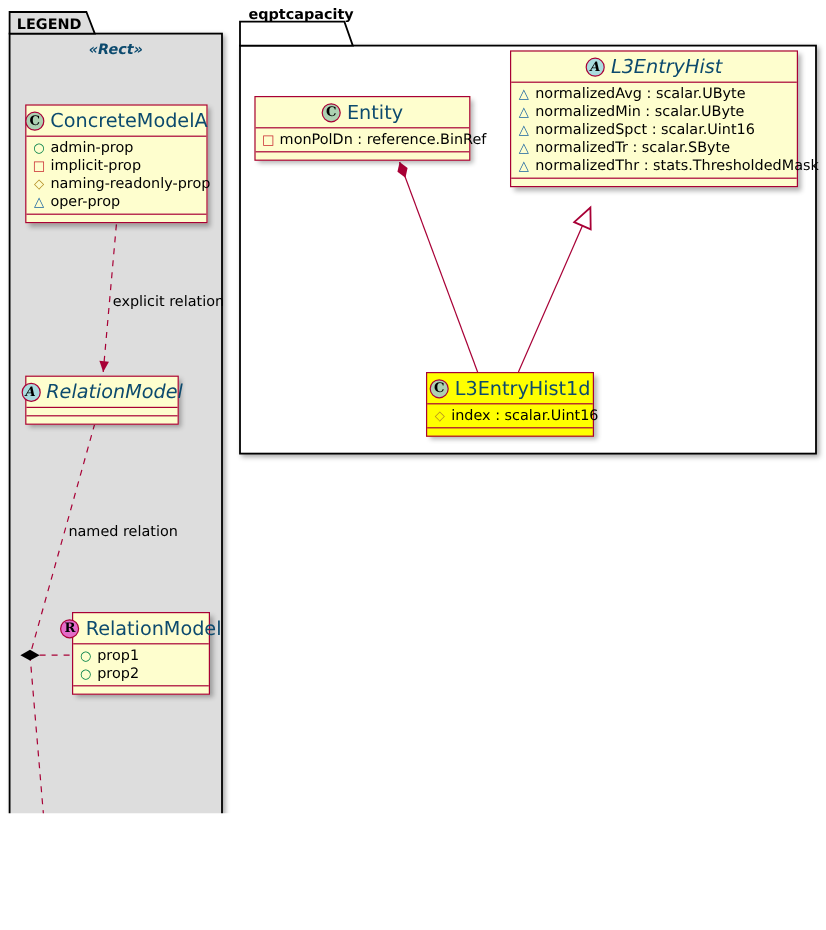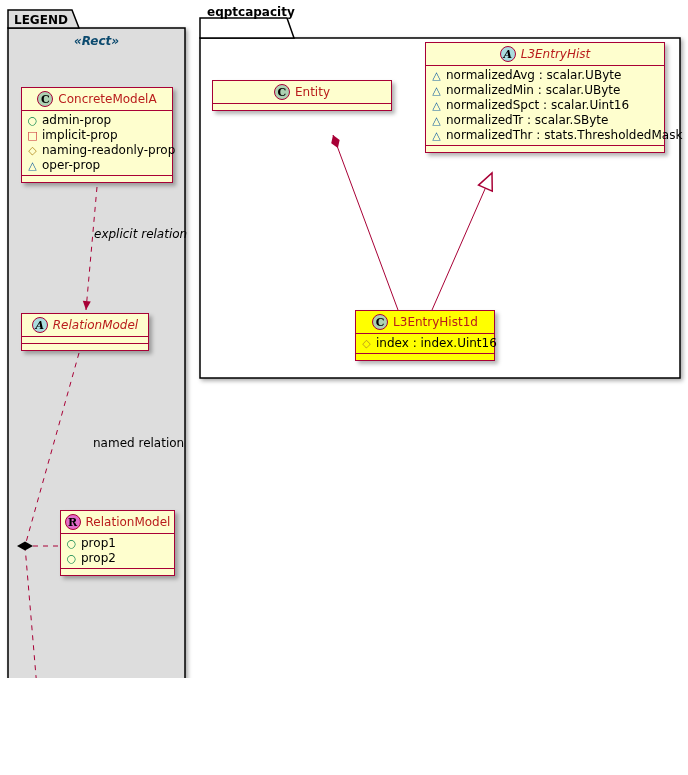--- a/index.html
+++ b/index.html
@@ -18,21 +18,21 @@
 
   .pkg-title{position:absolute;z-index:2;font-size:12px;font-weight:bold;color:#000;white-space:nowrap;}
   .stereotype{position:absolute;z-index:2;font-size:12px;font-weight:bold;font-style:italic;color:#0c4a6e;text-align:center;}
   .edge-label{position:absolute;z-index:2;font-size:12px;color:#000;white-space:nowrap;}
 
   .uml-class{position:absolute;z-index:2;box-sizing:border-box;background:#FEFECE;
     border:1.5px solid #A80036;box-shadow:3px 3px 4px rgba(0,0,0,0.3);}
   .uml-class.highlight{background:#FFFF00;}
 
   .cls-header{display:flex;align-items:center;justify-content:center;gap:5px;padding:3px 6px;}
-  .cls-name{font-size:12px;color:#b91c1c;white-space:nowrap;}
+  .cls-name{font-size:16px;color:#0c4a6e;white-space:nowrap;}
   .cls-name.abstract{font-style:italic;}
 
   .sphere{display:inline-flex;align-items:center;justify-content:center;flex:0 0 auto;
     width:16px;height:16px;border-radius:50%;border:1px solid #A80036;box-sizing:border-box;
     font-family:"DejaVu Serif","Liberation Serif",serif;font-size:11px;font-weight:bold;color:#000;}
   .sphere-c{background:#ADD1B2;}
   .sphere-a{background:#A9DCDF;font-style:italic;}
   .sphere-r{background:#E36BC9;}
 
   .cls-sec{border-top:1.5px solid #A80036;padding:2px 6px 2px 5px;}
@@ -78,22 +78,22 @@
     <polygon points="17,546 25,541.5 33,546 25,550.5" fill="#000000"></polygon>
     <line class="solid" x1="398" y1="310" x2="333" y2="135" marker-end="url(#mDiamond)"></line>
     <line class="solid" x1="432" y1="310" x2="492" y2="173" marker-end="url(#mTri)"></line>
   </svg>
 
   <div class="pkg-title" style="left:14px;top:13px;">LEGEND</div>
   <div class="pkg-title" style="left:207px;top:5px;text-align:right;">eqptcapacity</div>
 
   <div class="stereotype" style="left:8px;top:34px;width:177px;">«Rect»</div>
 
-  <div class="edge-label" style="left:94px;top:227px;font-style:italic;">explicit relation</div>
-  <div class="edge-label" style="left:57px;top:436px;margin-left:36px;">named relation</div>
+  <div class="edge-label" style="left:94px;top:244px;">explicit relation</div>
+  <div class="edge-label" style="left:57px;top:436px;">named relation</div>
 
   <div class="uml-class" style="left:21px;top:87px;width:152px;">
     <div class="cls-header">
       <span class="sphere sphere-c">C</span>
       <span class="cls-name">ConcreteModelA</span>
     </div>
     <div class="cls-sec">
       <div class="attr">
         <span class="vis" data-icon="public"></span>
         <span>admin-prop</span>
@@ -148,20 +148,26 @@
     </div>
     <div class="cls-sec empty"></div>
     <div class="cls-sec empty"></div>
   </div>
 
   <div class="uml-class" style="left:212px;top:80px;width:180px;">
     <div class="cls-header">
       <span class="sphere sphere-c">C</span>
       <span class="cls-name">Entity</span>
     </div>
+    <div class="cls-sec">
+      <div class="attr">
+        <span class="vis" data-icon="private"></span>
+        <span>monPolDn : reference.BinRef</span>
+      </div>
+    </div>
     <div class="cls-sec empty"></div>
   </div>
 
   <div class="uml-class" style="left:425px;top:42px;width:240px;">
     <div class="cls-header">
       <span class="sphere sphere-a">A</span>
       <span class="cls-name abstract">L3EntryHist</span>
     </div>
     <div class="cls-sec">
       <div class="attr">
@@ -189,19 +195,19 @@
   </div>
 
   <div class="uml-class highlight" style="left:355px;top:310px;width:140px;">
     <div class="cls-header">
       <span class="sphere sphere-c">C</span>
       <span class="cls-name">L3EntryHist1d</span>
     </div>
     <div class="cls-sec">
       <div class="attr">
         <span class="vis" data-icon="protected"></span>
-        <span>index : index.Uint16</span>
+        <span>index : scalar.Uint16</span>
       </div>
     </div>
     <div class="cls-sec empty"></div>
   </div>
 
 </div>
 
 </body></html>

